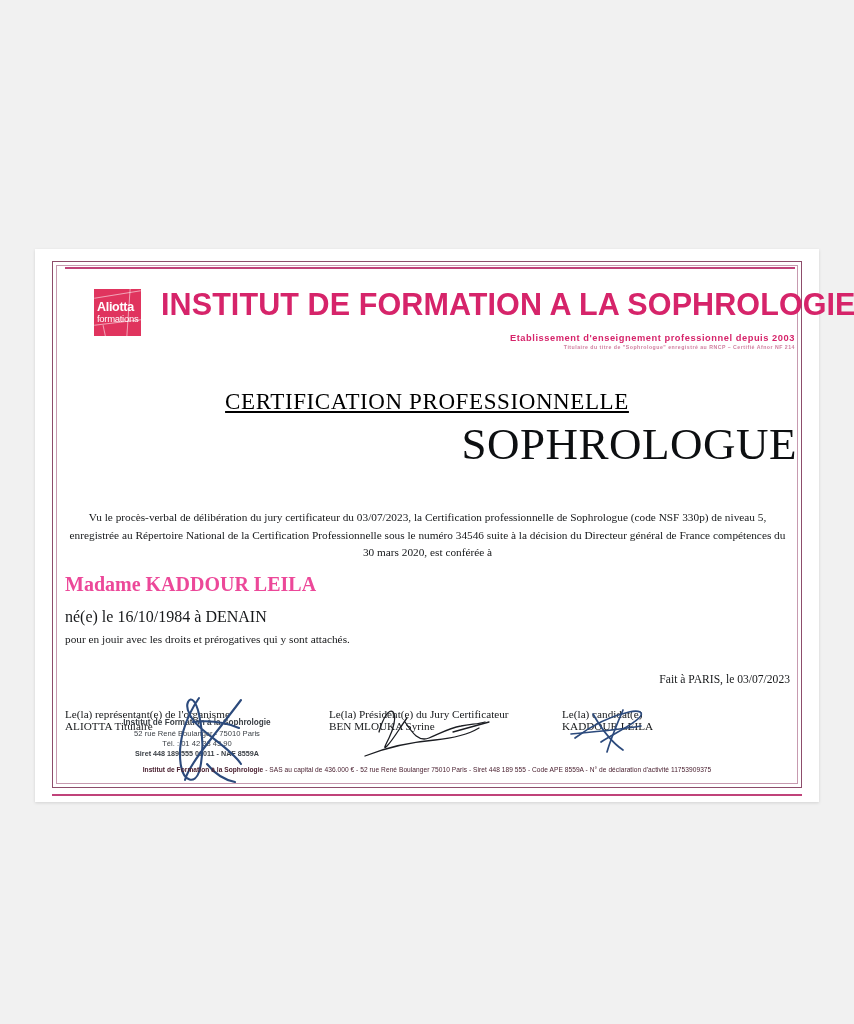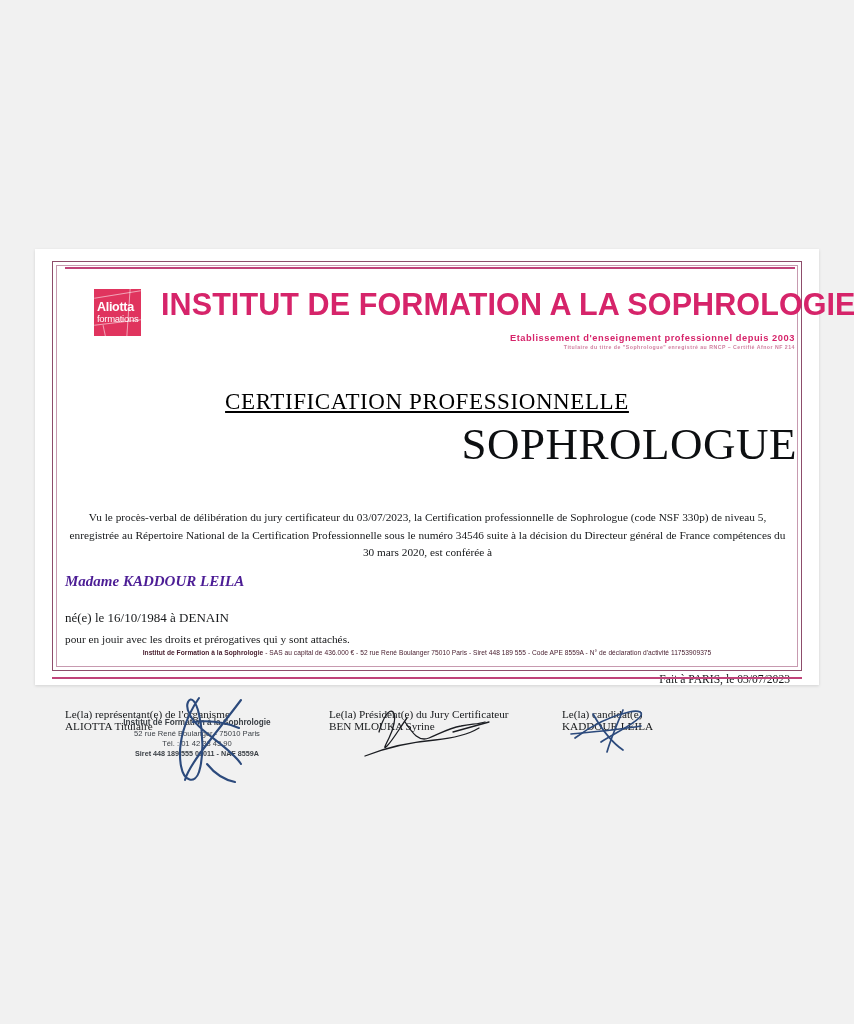--- a/index.html
+++ b/index.html
@@ -21,21 +21,21 @@
     width: 854px;
     height: 1024px;
     background: #f1f1f1;
   }
 
   #page-sheet {
     position: absolute;
     left: 35px;
     top: 249px;
     width: 784px;
-    height: 436px;
+    height: 553px;
     background: #ffffff;
     box-shadow: 0 1px 3px rgba(0,0,0,0.13);
   }
 
   
   #frame-outer {
     position: absolute;
     left: 17px;
     top: 12px;
     right: 17px;
@@ -177,28 +177,27 @@
     padding: 0 7px 0 8px;
   }
   #preamble {
     font-size: 11.3px;
     line-height: 1.53;
     color: #16181a;
     text-align: center;
   }
   #recipient-name {
     margin-top: 12px;
-    font-size: 15px;
-    font-weight: 700;
-    color: #4c1d95;
-    font-style: italic;
+    font-size: 20px;
+    font-weight: 700;
+    color: #ec4899;
   }
   #birth-line {
-    margin-top: 20px;
-    font-size: 13px;
+    margin-top: 12px;
+    font-size: 16px;
     color: #16181a;
   }
   #rights-line {
     margin-top: 7px;
     font-size: 11.3px;
     color: #16181a;
   }
   #place-date {
     margin-top: 28px;
     font-size: 11.6px;

